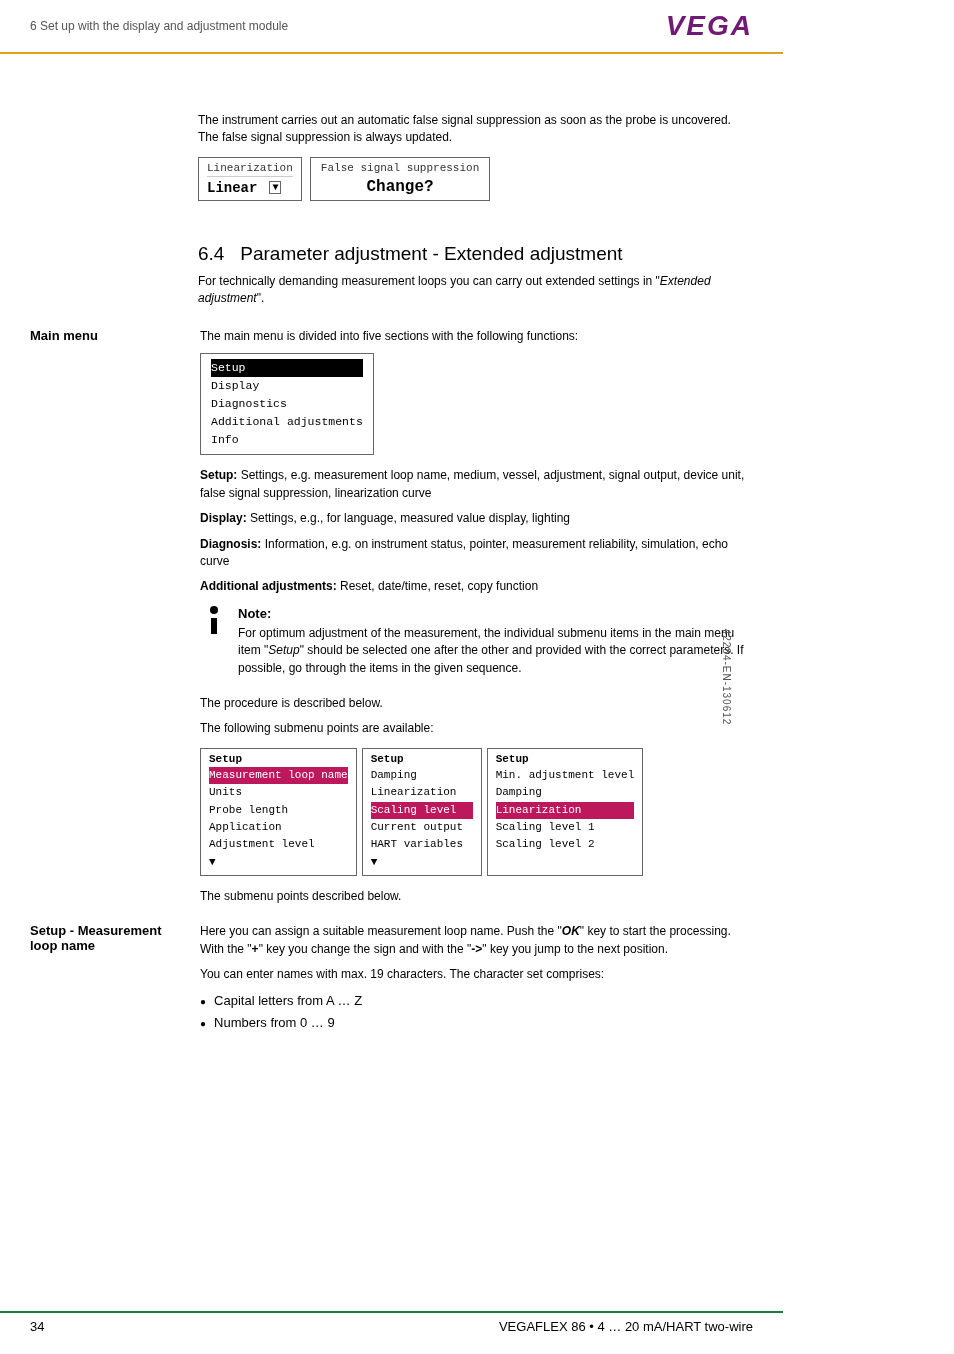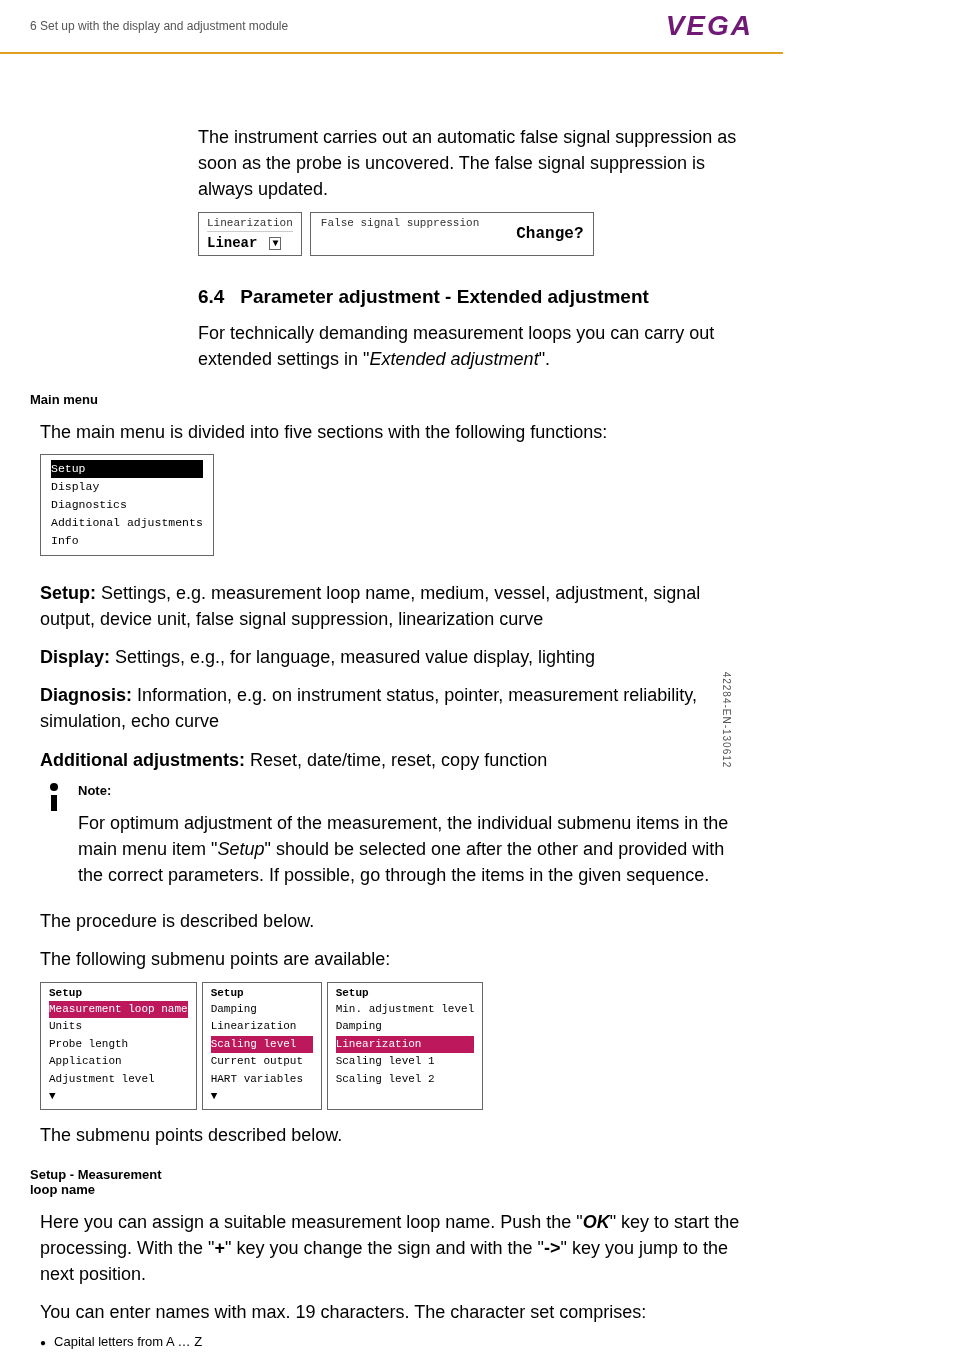--- a/index.html
+++ b/index.html
@@ -52,21 +52,21 @@
 
     .content-area {
       padding: 60px 30px 40px 30px;
       display: flex;
       flex-direction: column;
     }
 
     
     .two-col {
       display: flex;
-      flex-direction: column;
+      flex-direction: row;
       gap: 0;
     }
 
     .left-col {
       width: 160px;
       flex-shrink: 0;
       padding-top: 0;
     }
 
     .right-col {
@@ -76,30 +76,29 @@
 
     .left-label {
       font-weight: bold;
       font-size: 13px;
       margin-top: 4px;
     }
 
     
     .section-heading {
       font-size: 19px;
-      font-weight: bold;
+      font-weight: normal;
       margin-bottom: 8px;
-      margin-top: 4px;
+      margin-top: 16px;
     }
 
     p {
       margin-bottom: 8px;
       line-height: 1.45;
-      font-size: 18px;
-      margin-top: 12px;
+      font-size: 12px;
     }
 
     
     .lcd-container {
       display: flex;
       gap: 8px;
       margin: 10px 0 16px 0;
     }
 
     .lcd-box {
@@ -134,24 +133,23 @@
     }
 
     .lcd-box-wide {
       border: 1px solid #666;
       padding: 4px 10px;
       font-family: 'Courier New', monospace;
       font-size: 12px;
       background: #fff;
       min-width: 130px;
       display: flex;
-      flex-direction: row;
+      flex-direction: column;
       justify-content: center;
       align-items: center;
-      gap: 37px;
     }
 
     .lcd-box-wide .lcd-title {
       font-size: 11px;
       color: #333;
       margin-bottom: 4px;
       align-self: flex-start;
     }
 
     .lcd-box-wide .lcd-bold {

